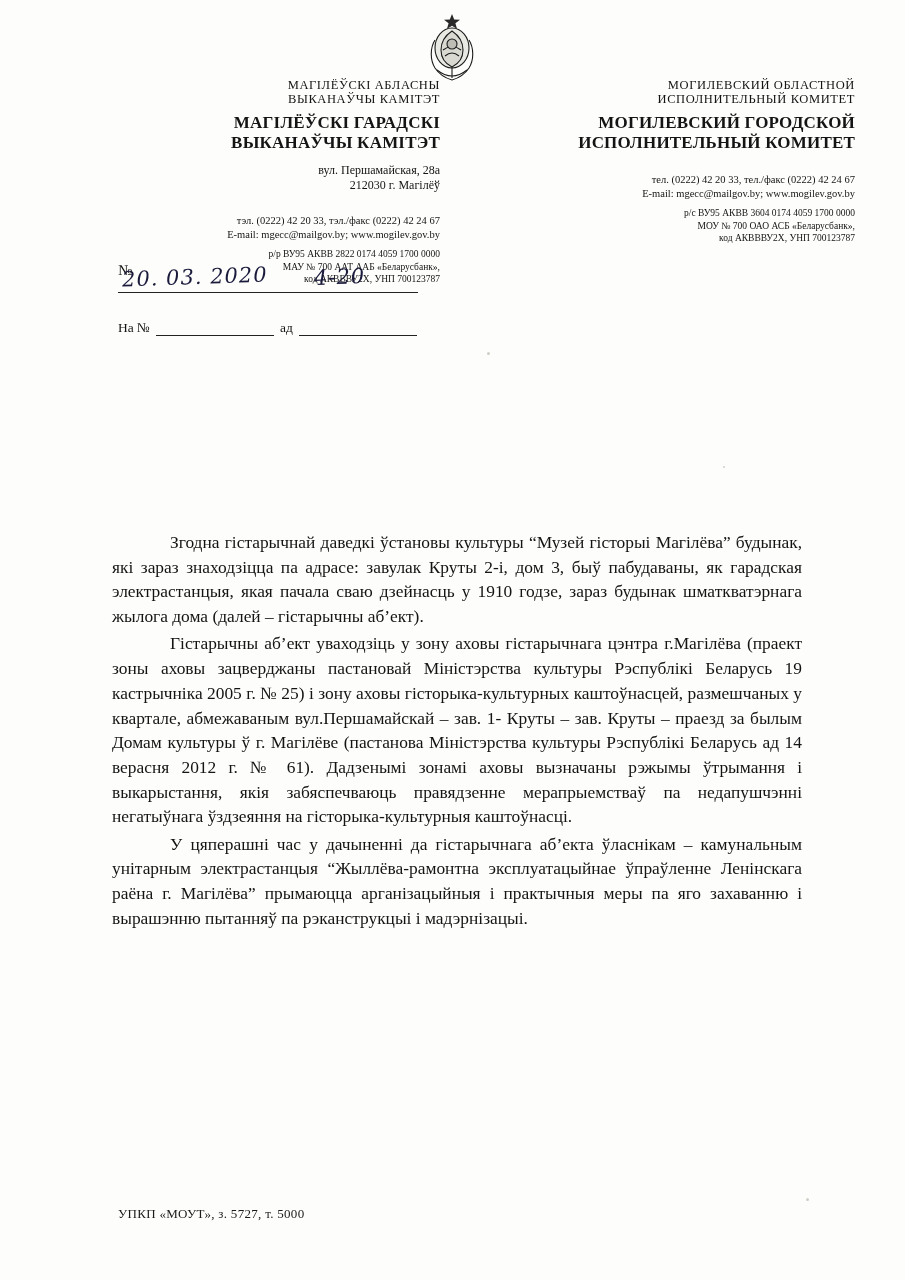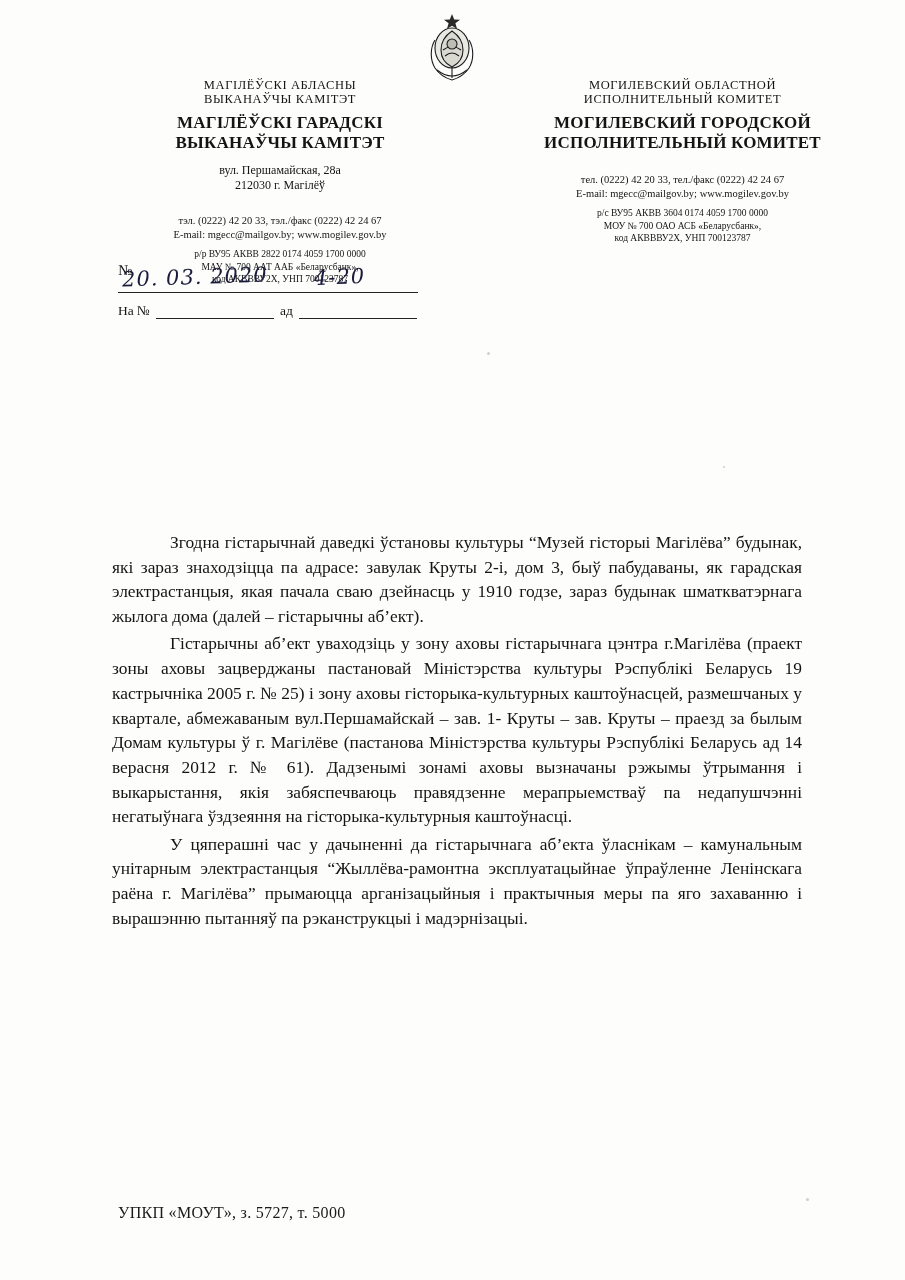--- a/index.html
+++ b/index.html
@@ -28,21 +28,21 @@
     left: 452px;
     top: 10px;
     transform: translateX(-50%);
     width: 62px;
     height: 72px;
   }
   .emblem svg { display: block; }
 
   .head-col {
     position: absolute;
-    text-align: center;
+    text-align: right;
     line-height: 1.15;
   }
   .head-left  { left: 120px;  top: 78px;  width: 320px; }
   .head-right { left: 510px;  top: 78px;  width: 345px; }
 
   .org-small {
     font-size: 12.5px;
     letter-spacing: 0.6px;
     line-height: 1.15;
   }
@@ -97,21 +97,21 @@
   .hand-no-sym { left: 172px; bottom: 5px; font-style: normal; font-size: 15px; transform: none; color:#111;}
   .hand-num { left: 196px; }
 
   .onno {
     margin-top: 10px;
     font-size: 13.5px;
     display: flex;
     align-items: flex-end;
     width: 330px;
   }
-  .onno .lbl { white-space: nowrap; }
+  .onno .lbl { white-space: nowrap; margin-top: 17px; }
   .onno .rule {
     display: inline-block;
     border-bottom: 1.2px solid #222;
     height: 13px;
     margin: 0 6px;
   }
   .rule1 { width: 118px; }
   .rule2 { width: 118px; }
 
   
@@ -127,21 +127,21 @@
   .body p {
     margin: 0 0 0.15em 0;
     text-indent: 58px;
   }
 
   
   .footer {
     position: absolute;
     left: 118px;
     bottom: 58px;
-    font-size: 16px;
+    font-size: 13px;
     color: #1a1a1a;
     letter-spacing: 0.3px;
   }
 
   .speck { position:absolute; background:#cfcfc8; border-radius:50%; }
 </style>
 </head>
 <body>
 
 <div class="page">

